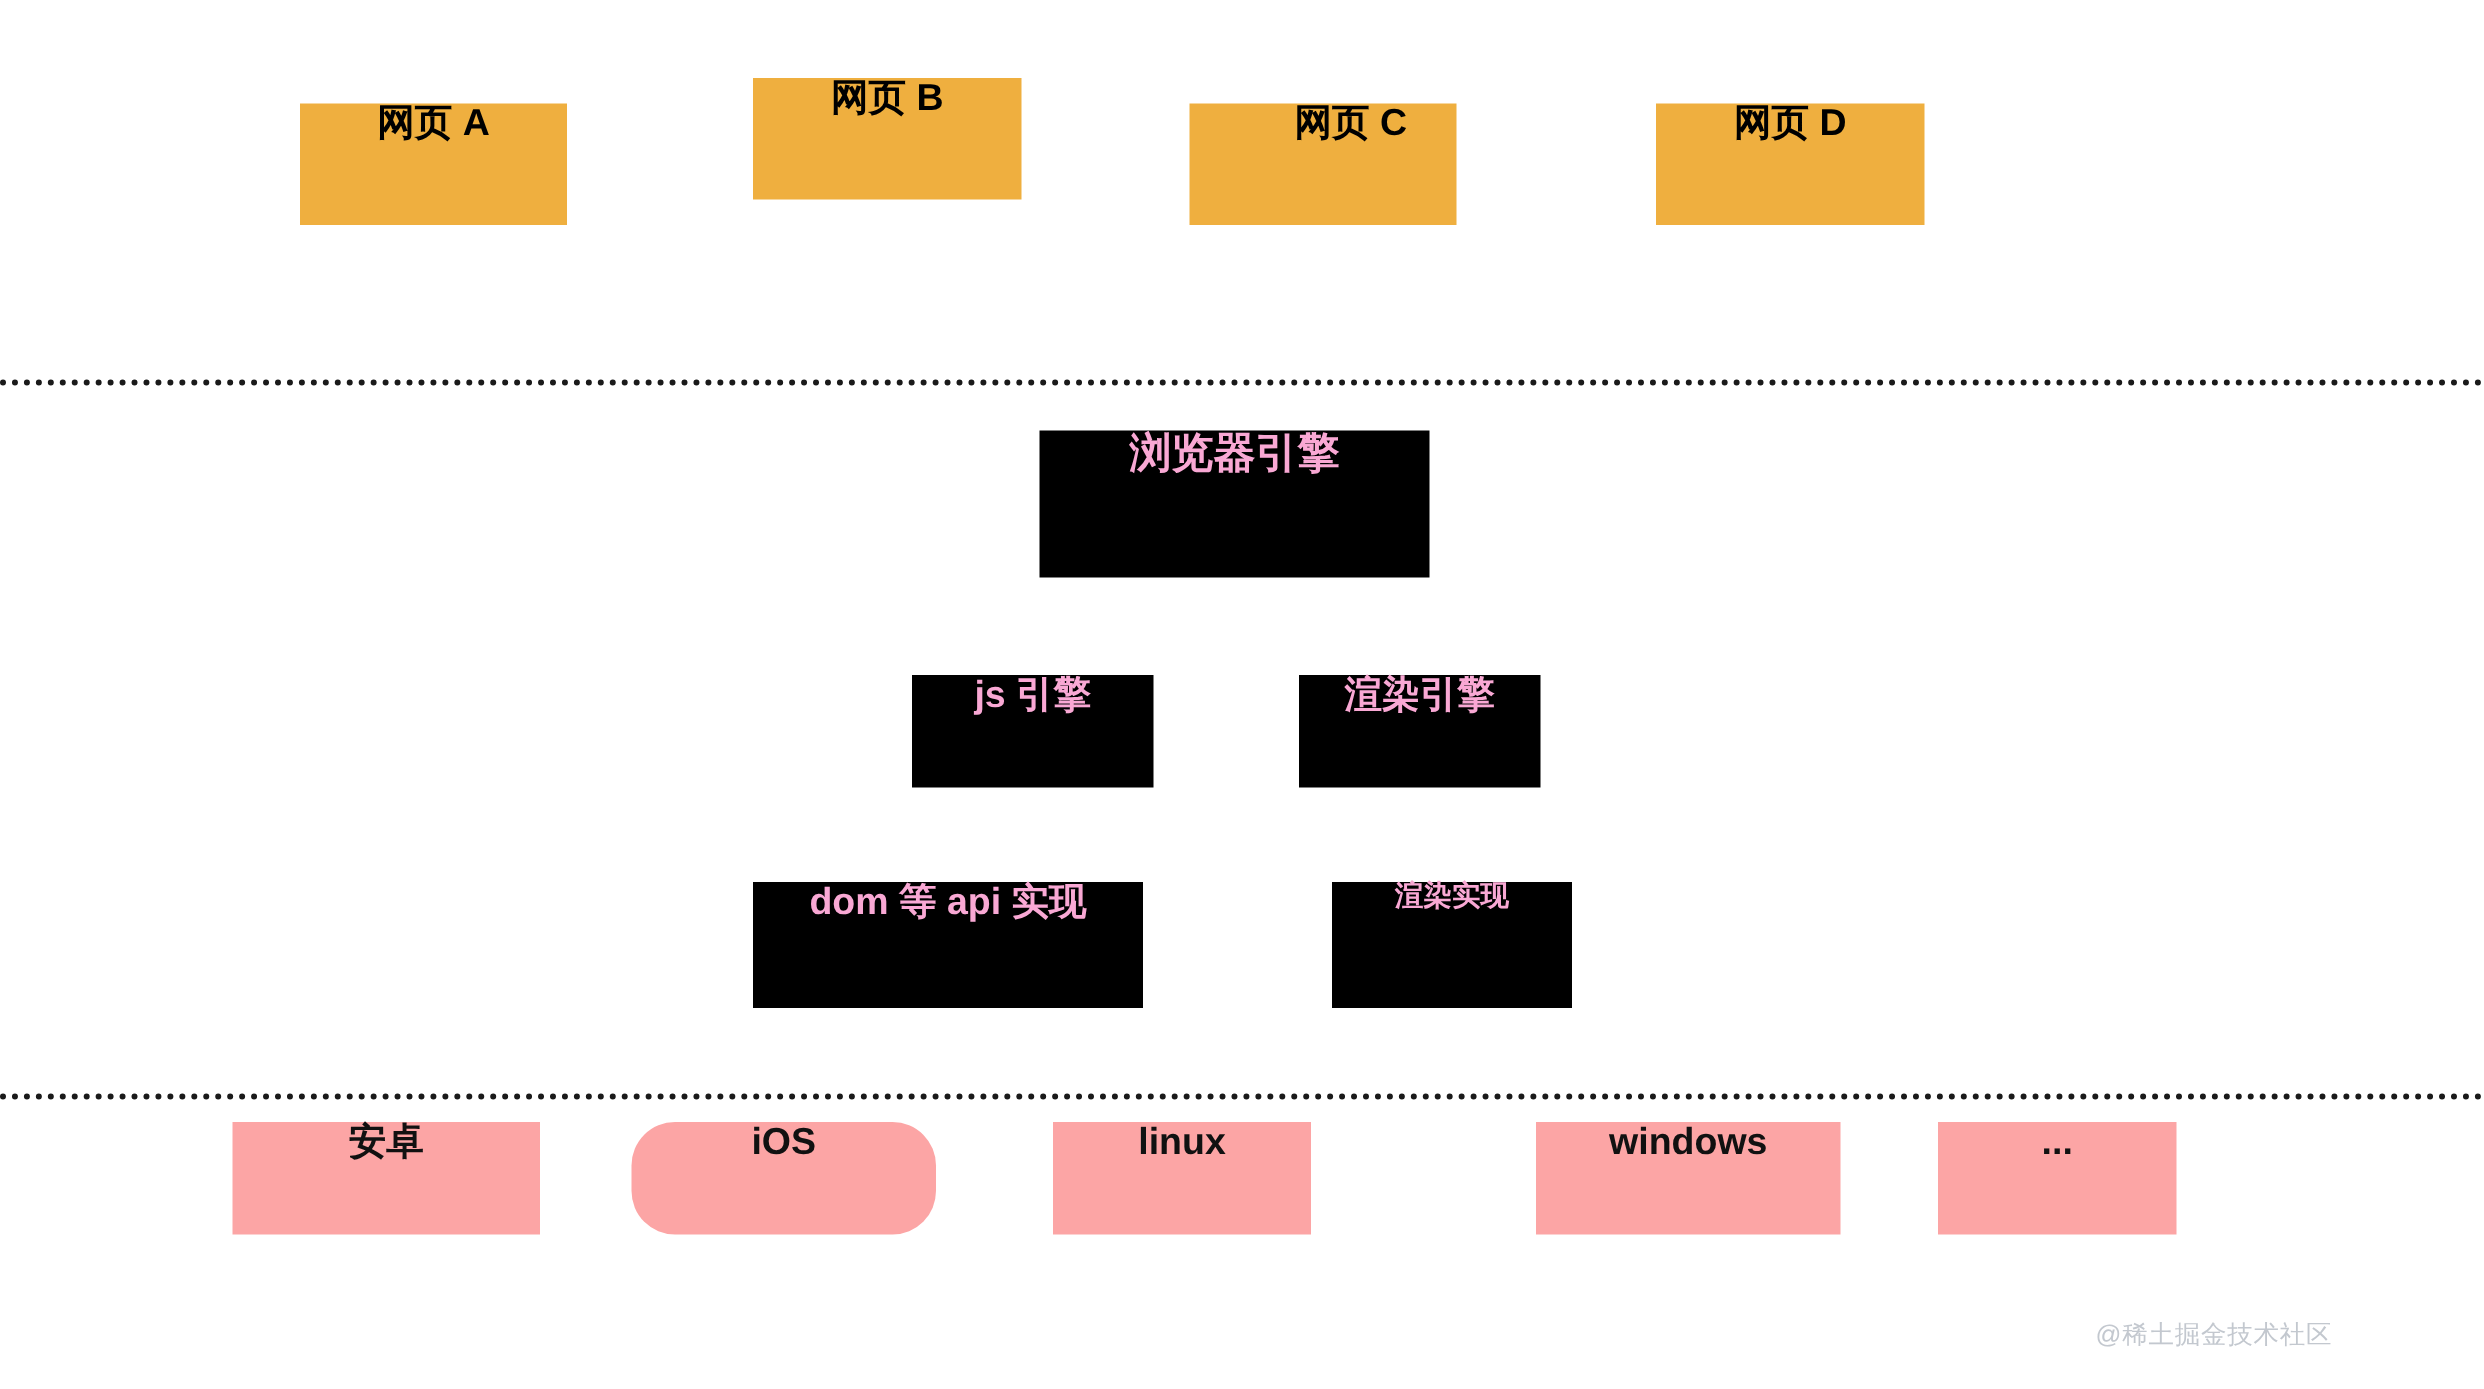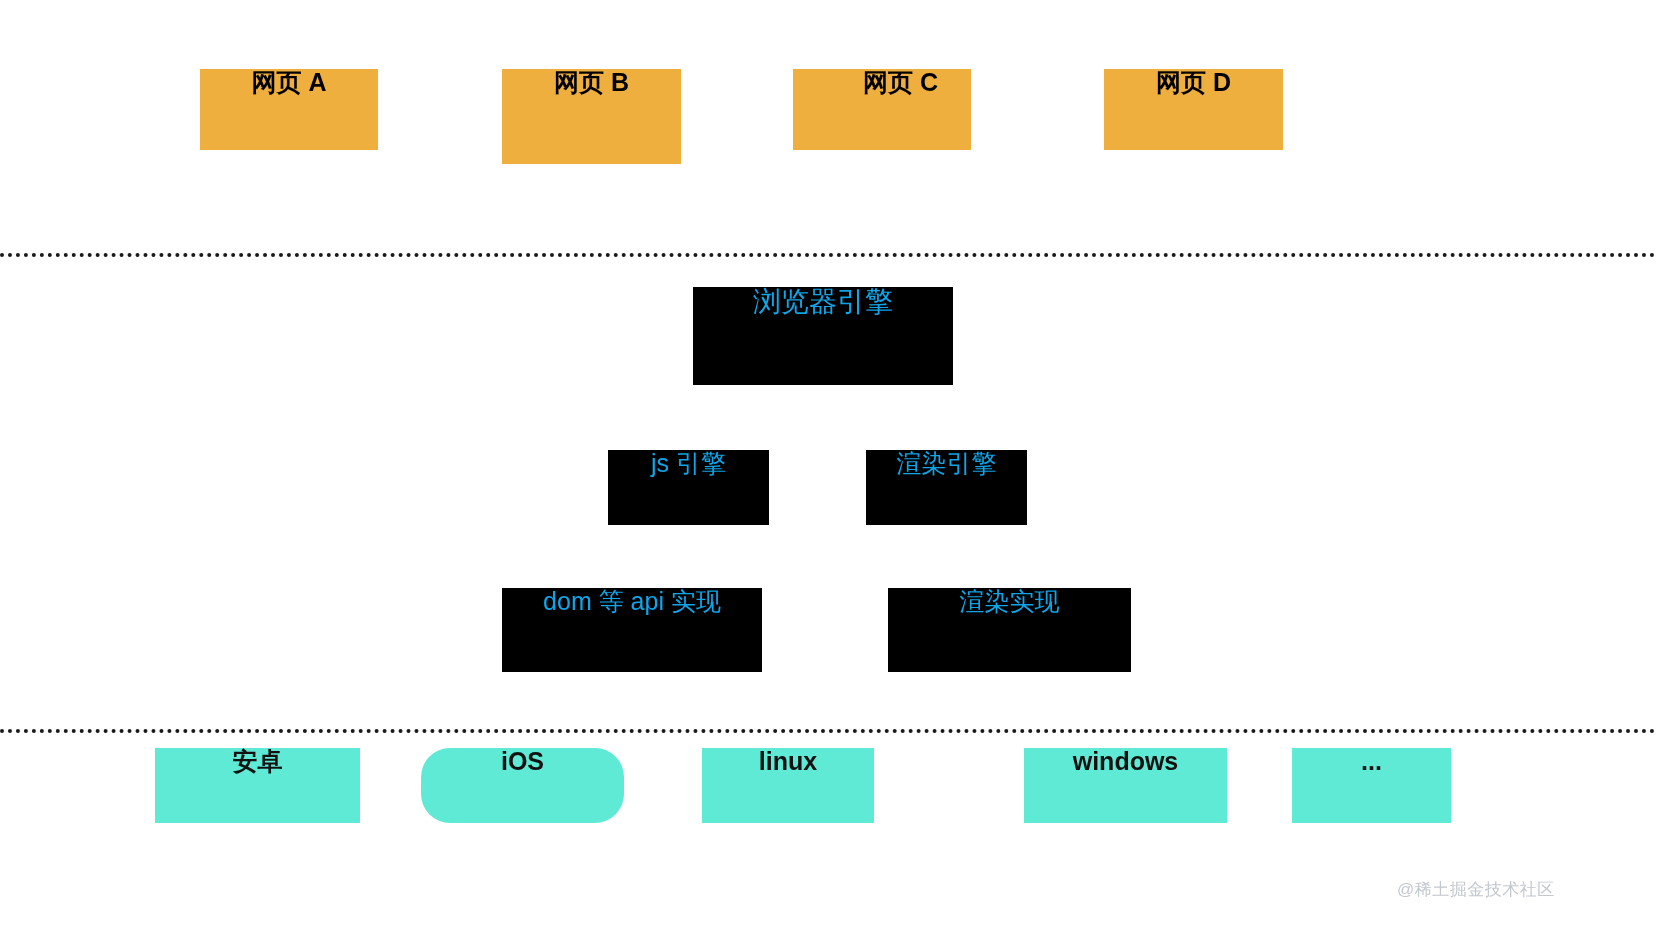--- a/index.html
+++ b/index.html
@@ -28,25 +28,25 @@
     white-space: nowrap;
   }
   .box-web {
     background: #EFAF3F;
     color: #000000;
     font-size: 25px;
     font-weight: 700;
   }
   .box-engine {
     background: #000000;
-    color: #0ea5e9;
-    font-weight: 400;
+    color: #f9a8d4;
+    font-weight: 700;
   }
   .box-os {
-    background: #5eead4;
+    background: #fca5a5;
     color: #111111;
     font-size: 25px;
     font-weight: 700;
   }
   .divider {
     position: absolute;
     left: 0;
     width: 1656px;
     height: 0;
     border-top: 4px dotted #1a1a1a;
@@ -62,21 +62,21 @@
 </style>
 </head>
 <body>
 
 <div id="canvas">
 
   <div id="web-pages-layer">
       <div class="box box-web" style="left: 200px; top: 69px; width: 178px; height: 81px;">
         <span>网页 A</span>
       </div>
-      <div class="box box-web" style="left: 502px; top: 69px; width: 179px; height: 95px;">
+      <div class="box box-web" style="left: 502px; top: 52px; width: 179px; height: 81px;">
         <span>网页 B</span>
       </div>
       <div class="box box-web" style="left: 793px; top: 69px; width: 178px; height: 81px; padding-left: 37px;">
         <span>网页 C</span>
       </div>
       <div class="box box-web" style="left: 1104px; top: 69px; width: 179px; height: 81px;">
         <span>网页 D</span>
       </div>
     </div>
 
@@ -91,21 +91,21 @@
       </div>
       <div class="box box-engine" style="left: 608px; top: 450px; width: 161px; height: 75px; font-size: 25px;">
         <span>js 引擎</span>
       </div>
       <div class="box box-engine" style="left: 866px; top: 450px; width: 161px; height: 75px; font-size: 25px;">
         <span>渲染引擎</span>
       </div>
       <div class="box box-engine" style="left: 502px; top: 588px; width: 260px; height: 84px; font-size: 25px;">
         <span>dom 等 api 实现</span>
       </div>
-      <div class="box box-engine" style="left: 888px; top: 588px; width: 243px; height: 84px; font-size: 25px;">
+      <div class="box box-engine" style="left: 888px; top: 588px; width: 160px; height: 84px; font-size: 19px;">
         <span>渲染实现</span>
       </div>
     </div>
 
   <div id="os-layer">
       <div class="box box-os" style="left: 155px; top: 748px; width: 205px; height: 75px;">
         <span>安卓</span>
       </div>
       <div class="box box-os" style="left: 421px; top: 748px; width: 203px; height: 75px; border-radius: 29px;">
         <span>iOS</span>

